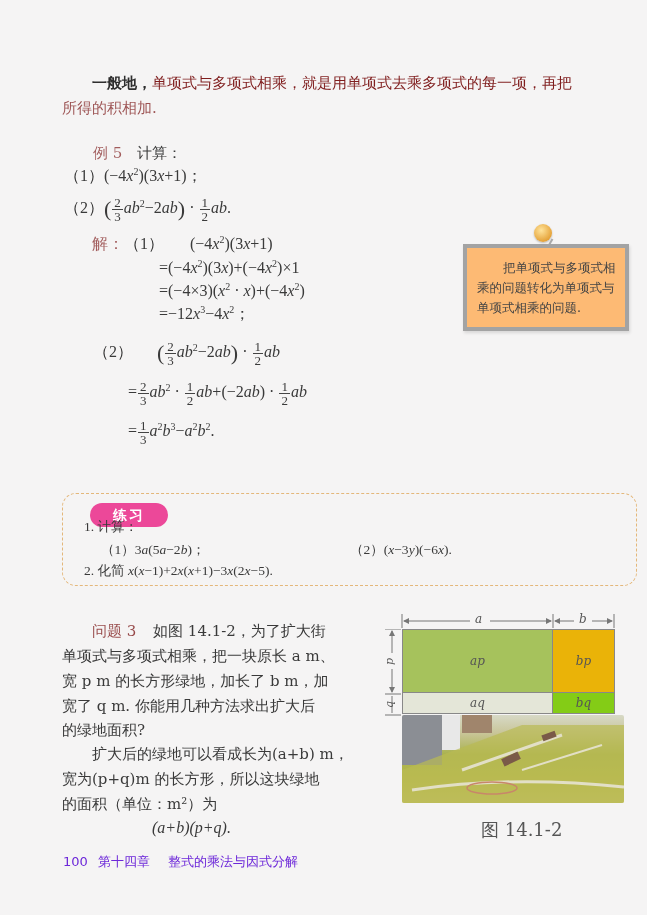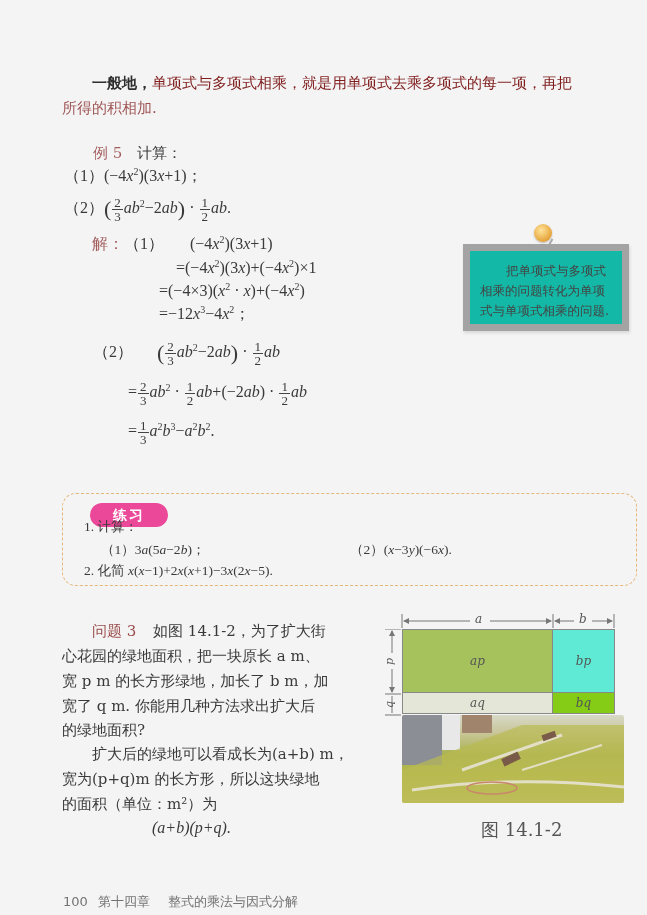--- a/index.html
+++ b/index.html
@@ -11,35 +11,35 @@
   .cyan { color: #7f1d1d; }
   .bold { font-weight: bold; color: #2e2e2e; }
   i.v { font-style: italic; }
   sup { font-size: 10px; vertical-align: 6px; line-height: 0; }
   .frac { display: inline-block; vertical-align: middle; text-align: center; font-size: 13px; line-height: 13px; margin: 0 1px; }
   .frac span { display: block; padding: 0 2px; }
   .frac span.num { border-bottom: 1px solid #444; }
   .bigparen { font-size: 22px; vertical-align: -3px; }
 
   
-  .note { left: 463px; top: 244px; width: 166px; height: 87px; background: #14b8a6; border: 7px solid #a3a3a3; box-shadow: 1px 2px 3px rgba(0,0,0,0.12); padding: 10px 8px 6px 10px; font-size: 12.5px; line-height: 20px; color: #444; white-space: normal; }
+  .note { left: 463px; top: 244px; width: 166px; height: 87px; background: #fdba74; border: 4px solid #a3a3a3; box-shadow: 1px 2px 3px rgba(0,0,0,0.12); padding: 10px 8px 6px 10px; font-size: 12.5px; line-height: 20px; color: #444; white-space: normal; }
   .pin { left: 534px; top: 224px; width: 18px; height: 18px; border-radius: 50%; background: radial-gradient(circle at 40% 35%, #ffe39a, #e5a33a 70%, #c88a2a); box-shadow: 0 1px 2px rgba(0,0,0,0.25); }
   .pin-needle { left: 548px; top: 238px; width: 2px; height: 14px; background: #aaa; transform: rotate(30deg); }
 
   
   .practice-box { left: 62px; top: 493px; width: 575px; height: 93px; border: 1.5px dashed #e4b77a; border-radius: 14px; }
   .practice-badge { left: 90px; top: 503px; width: 78px; height: 24px; border-radius: 12px; background: #ec4899; color: #fff; font-family: "DejaVu Sans", sans-serif; font-size: 14px; font-weight: bold; text-align: center; line-height: 24px; letter-spacing: 2px; }
   .practice-line { font-size: 13.5px; line-height: 20px; }
 
   
   .fig { left: 402px; top: 627px; width: 232px; height: 90px; }
   .cell { position: absolute; display: flex; align-items: center; justify-content: center; font-style: italic; font-size: 12px; color: #555; }
   .photo { left: 402px; top: 715px; width: 222px; height: 88px; border-radius: 2px; overflow: hidden; background: linear-gradient(180deg, #d7d9c6 0%, #c9c69a 20%, #a9b24e 45%, #b7b94c 70%, #c7c16a 100%); }
   .caption { left: 481px; top: 818px; font-size: 18px; color: #555; }
-  .footer { left: 63px; top: 853px; font-family: "DejaVu Sans", sans-serif; font-size: 13px; color: #737373; margin-top: 40px; }
+  .footer { left: 63px; top: 853px; font-family: "DejaVu Sans", sans-serif; font-size: 13px; color: #6d28d9; }
 </style>
 </head>
 <body>
 
 <div class="abs txt" style="left:92px; top:72px;">
   <span class="bold">一般地，</span><span class="cyan">单项式与多项式相乘，就是用单项式去乘多项式的每一项，再把</span>
 </div>
 <div class="abs txt cyan" style="left:62px; top:97px; opacity:0.75;">所得的积相加.</div>
 
 <div class="abs txt" style="left:93px; top:142px;">
@@ -50,21 +50,21 @@
   <span>（1）</span>(−4<i class="v">x</i><sup>2</sup>)(3<i class="v">x</i>+1)；
 </div>
 <div class="abs txt math" style="left:64px; top:196px;">
   <span>（2）</span><span class="bigparen">(</span><span class="frac"><span class="num">2</span><span>3</span></span><i class="v">ab</i><sup>2</sup>−2<i class="v">ab</i><span class="bigparen">)</span> · <span class="frac"><span class="num">1</span><span>2</span></span><i class="v">ab</i>.
 </div>
 
 <div class="abs txt math" style="left:92px; top:233px;">
   <span class="cyan" style="opacity:0.7">解：</span><span>（1）</span>
   <span style="margin-left:22px">(−4<i class="v">x</i><sup>2</sup>)(3<i class="v">x</i>+1)</span>
 </div>
-<div class="abs txt math" style="left:176px; top:257px;">=(−4<i class="v">x</i><sup>2</sup>)(3<i class="v">x</i>)+(−4<i class="v">x</i><sup>2</sup>)×1</div>
+<div class="abs txt math" style="left:159px; top:257px;">=(−4<i class="v">x</i><sup>2</sup>)(3<i class="v">x</i>)+(−4<i class="v">x</i><sup>2</sup>)×1</div>
 <div class="abs txt math" style="left:159px; top:280px;">=(−4×3)(<i class="v">x</i><sup>2</sup> · <i class="v">x</i>)+(−4<i class="v">x</i><sup>2</sup>)</div>
 <div class="abs txt math" style="left:159px; top:303px;">=−12<i class="v">x</i><sup>3</sup>−4<i class="v">x</i><sup>2</sup>；</div>
 
 <div class="abs pin-needle"></div>
 <div class="abs note">
   <span style="padding-left:26px; display:inline-block"></span><span>把单项式与多项式相乘的问题转化为单项式与单项式相乘的问题.</span>
 </div>
 <div class="abs pin"></div>
 
 <div class="abs txt math" style="left:93px; top:340px;">
@@ -78,21 +78,21 @@
 <div class="abs practice-badge">练习</div>
 <div class="abs practice-line math" style="left:84px; top:517px;">1. 计算：</div>
 <div class="abs practice-line math" style="left:101px; top:540px;">（1）3<i class="v">a</i>(5<i class="v">a</i>−2<i class="v">b</i>)；</div>
 <div class="abs practice-line math" style="left:350px; top:540px;">（2）(<i class="v">x</i>−3<i class="v">y</i>)(−6<i class="v">x</i>).</div>
 <div class="abs practice-line math" style="left:84px; top:561px;">2. 化简 <i class="v">x</i>(<i class="v">x</i>−1)+2<i class="v">x</i>(<i class="v">x</i>+1)−3<i class="v">x</i>(2<i class="v">x</i>−5).</div>
 
 <div class="abs txt" style="left:92px; top:620px;">
   <span class="cyan" style="opacity:0.8">问题 3</span>
   <span style="margin-left:12px">如图 14.1-2，为了扩大街</span>
 </div>
-<div class="abs txt" style="left:62px; top:645px;">心花园的绿地面积，把一块原长 a m、</div>
+<div class="abs txt" style="left:62px; top:645px;">单项式与多项式相乘，把一块原长 a m、</div>
 <div class="abs txt" style="left:62px; top:670px;">宽 p m 的长方形绿地，加长了 b m，加</div>
 <div class="abs txt" style="left:62px; top:695px;">宽了 q m. 你能用几种方法求出扩大后</div>
 <div class="abs txt" style="left:62px; top:719px;">的绿地面积?</div>
 <div class="abs txt" style="left:92px; top:743px;">扩大后的绿地可以看成长为(a+b) m，</div>
 <div class="abs txt" style="left:62px; top:768px;">宽为(p+q)m 的长方形，所以这块绿地</div>
 <div class="abs txt" style="left:62px; top:793px;">的面积（单位：m²）为</div>
 <div class="abs txt math" style="left:152px; top:817px; font-style:italic;">(a+b)(p+q).</div>
 
 <div class="abs" style="left:400px; top:614px; width:234px; height:14px;">
   <svg width="234" height="14" style="position:absolute;left:0;top:0">
@@ -122,21 +122,21 @@
       <polygon points="7,64 4,58 10,58" fill="#777"></polygon>
     <line x1="7" y1="67" x2="7" y2="84" stroke="#777"></line>
   </svg>
   <span class="abs" style="left:1px; top:26px; font-style:italic; font-size:11px; color:#555; transform:rotate(-90deg)">p</span>
   <span class="abs" style="left:1px; top:69px; font-style:italic; font-size:11px; color:#555; transform:rotate(-90deg)">q</span>
 </div>
 <div class="abs fig">
   <div class="cell" style="left:0; top:2px; width:151px; height:64px; background:#a6c25c; border:1px solid #888;">
       <span>ap</span>
     </div>
-  <div class="cell" style="left:151px; top:2px; width:62px; height:64px; background:#5eead4; border:1px solid #888; border-left:none;">
+  <div class="cell" style="left:151px; top:2px; width:62px; height:64px; background:#eab308; border:1px solid #888; border-left:none;">
       <span>bp</span>
     </div>
   <div class="cell" style="left:0; top:66px; width:151px; height:21px; background:#e4e6d8; border:1px solid #888; border-top:none;">
       <span>aq</span>
     </div>
   <div class="cell" style="left:151px; top:66px; width:62px; height:21px; background:#84cc16; border:1px solid #888; border-top:none; border-left:none;">
       <span>bq</span>
     </div>
 </div>
 

